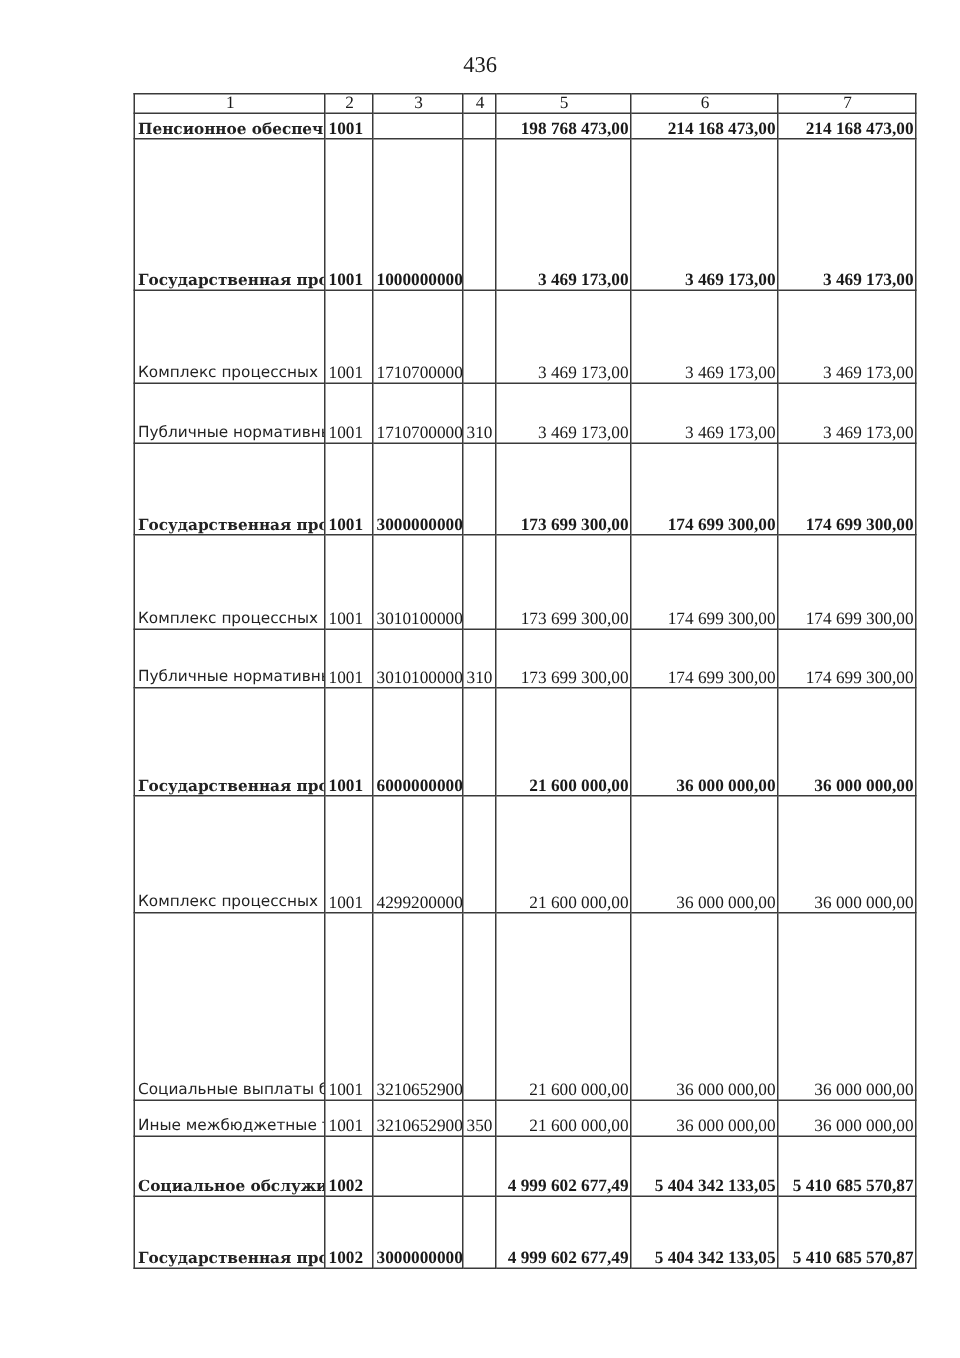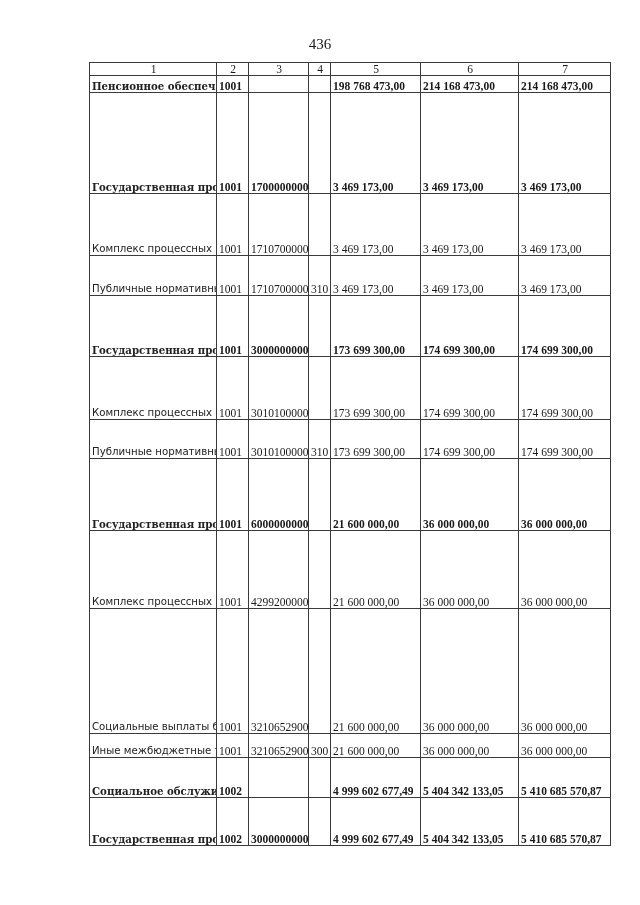--- a/index.html
+++ b/index.html
@@ -23,21 +23,21 @@
   table.budget col.c4 { width: 22px; }
   table.budget col.c5 { width: 90px; }
   table.budget col.c6 { width: 98px; }
   table.budget col.c7 { width: 92px; }
   table.budget td, table.budget th {
     border: 1px solid #3a3a3a; padding: 0 1px 0 2px;
     vertical-align: bottom; overflow: hidden; white-space: nowrap;
   }
   table.budget th { font-weight: normal; text-align: center; height: 12px; line-height: 12px; }
   td.name { white-space: normal; text-align: left; }
-  td.num { padding-right: 0; margin-left: 32px; }
+  td.num { text-align: right; padding-right: 0; margin-left: 32px; }
   td.code { text-align: left; }
   tr.bold td { font-weight: bold; }
   tr.bold td.name { font-family: "DejaVu Serif", serif; font-size: 10.2px; line-height: 12.4px; }
   td.name { font-family: "DejaVu Sans", sans-serif; font-size: 10.2px; line-height: 12.4px; color: #222; }
 </style>
 </head>
 <body>
 
 <div class="page-number">436</div>
 
@@ -68,21 +68,21 @@
         <td class="code">1001</td>
         <td class="code"></td>
         <td class="code"></td>
         <td class="num">198 768 473,00</td>
         <td class="num">214 168 473,00</td>
         <td class="num">214 168 473,00</td>
       </tr>
       <tr class="bold" style="height: 101px;">
         <td class="name">Государственная программа Удмуртской Республики «Развитие сельского хозяйства и регулирования рынков сельскохозяйственной продукции, сырья и продовольствия»</td>
         <td class="code">1001</td>
-        <td class="code">1700000000</td>
+        <td class="code">1000000000</td>
         <td class="code"></td>
         <td class="num">3 469 173,00</td>
         <td class="num">3 469 173,00</td>
         <td class="num">3 469 173,00</td>
       </tr>
       <tr style="height: 62px;">
         <td class="name">Комплекс процессных мероприятий «Поддержка кадрового обеспечения агропромышленного комплекса»</td>
         <td class="code">1001</td>
         <td class="code">1710700000</td>
         <td class="code"></td>
@@ -150,21 +150,21 @@
         <td class="code">3210652900</td>
         <td class="code"></td>
         <td class="num">21 600 000,00</td>
         <td class="num">36 000 000,00</td>
         <td class="num">36 000 000,00</td>
       </tr>
       <tr style="height: 24px;">
         <td class="name">Иные межбюджетные трансферты</td>
         <td class="code">1001</td>
         <td class="code">3210652900</td>
-        <td class="code">300</td>
+        <td class="code">350</td>
         <td class="num">21 600 000,00</td>
         <td class="num">36 000 000,00</td>
         <td class="num">36 000 000,00</td>
       </tr>
       <tr class="bold" style="height: 40px;">
         <td class="name">Социальное обслуживание населения</td>
         <td class="code">1002</td>
         <td class="code"></td>
         <td class="code"></td>
         <td class="num">4 999 602 677,49</td>

